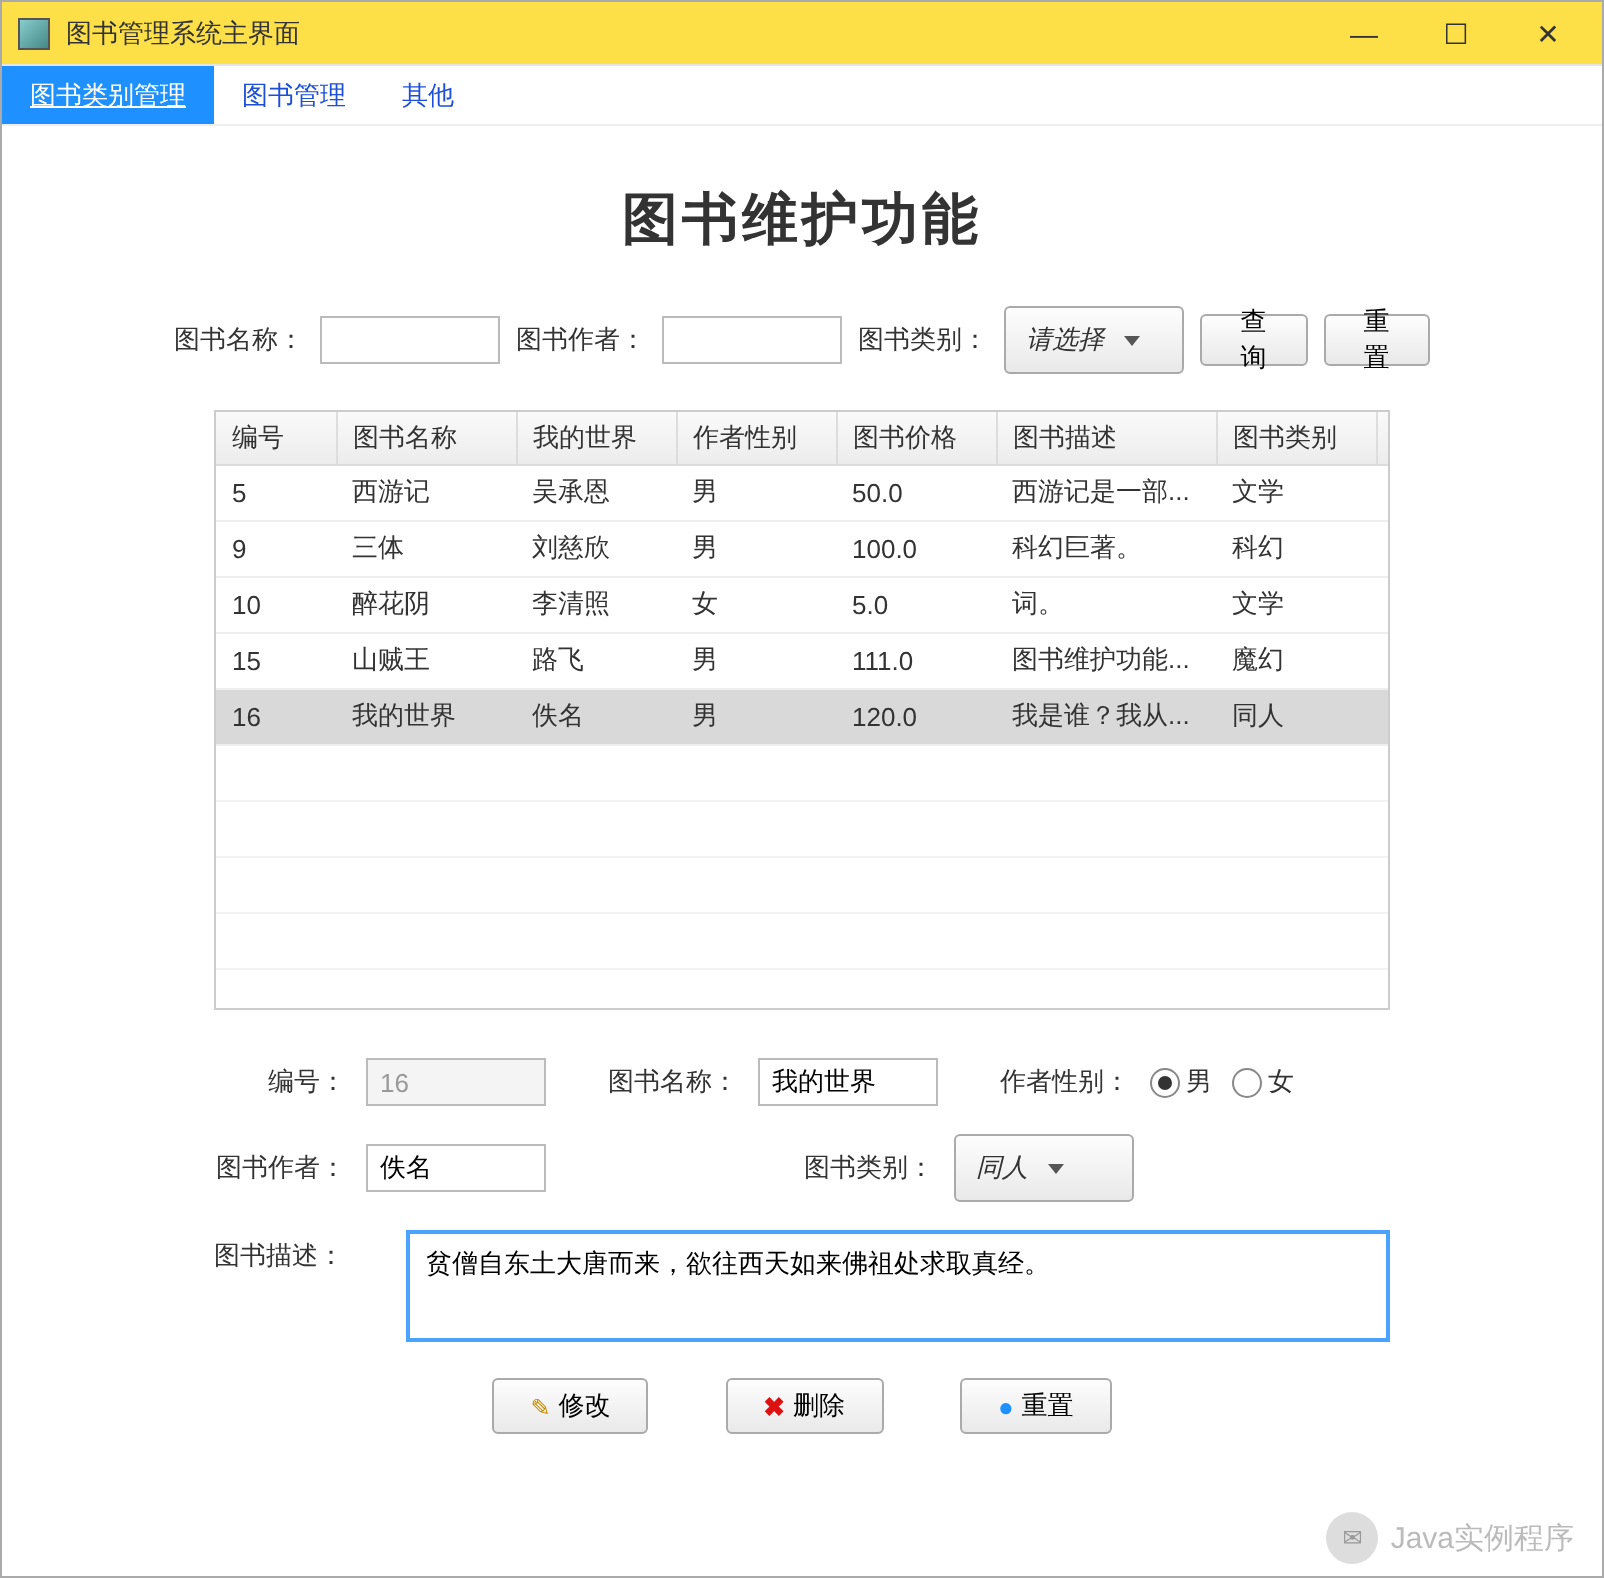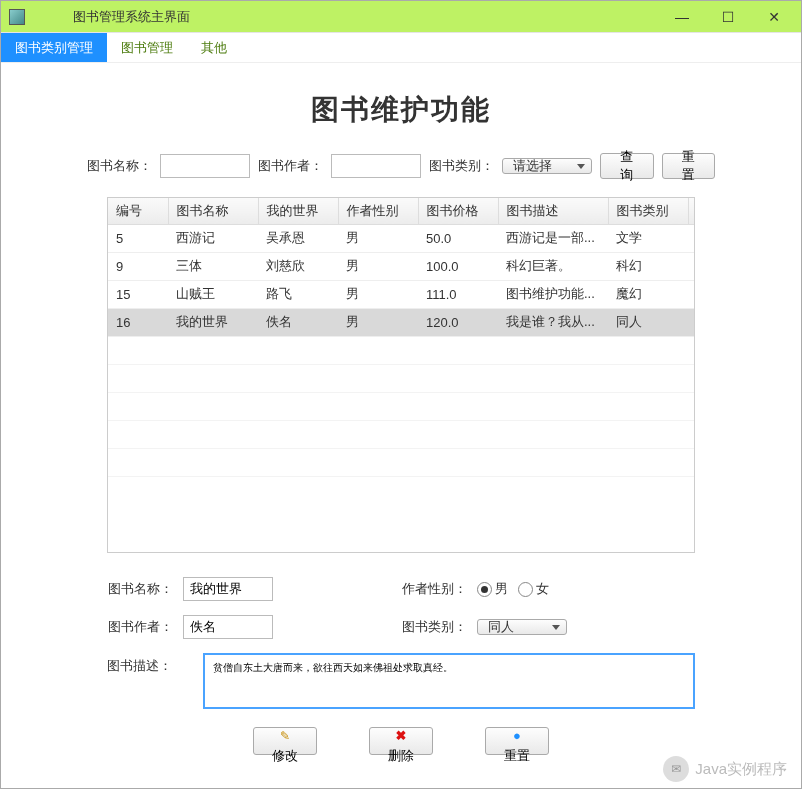--- a/index.html
+++ b/index.html
@@ -17,23 +17,22 @@
     display: flex;
     flex-direction: column;
     background: #fff;
     position: relative;
   }
   .titlebar {
     height: 32px;
     display: flex;
     align-items: center;
     padding: 0 4px 0 8px;
-    background: #bef264;
+    background: #fde047;
     border-bottom: 1px solid #e5e5e5;
-    gap: 40px;
   }
   .titlebar .app-icon {
     width: 16px; height: 16px;
     border: 1px solid #555;
     margin-right: 8px;
     background: linear-gradient(135deg,#8cc,#488);
   }
   .titlebar .title { flex: 1; font-size: 13px; }
   .titlebar .win-btns { display: flex; }
   .titlebar .win-btn {
@@ -47,26 +46,27 @@
     display: flex;
     align-items: stretch;
     background: #fff;
     border-bottom: 1px solid #eee;
     height: 30px;
   }
   .menubar .menu-item {
     padding: 0 14px;
     display: flex; align-items: center;
     font-size: 13px;
-    color: #4d7c0f;
+    color: #1d4ed8;
     cursor: pointer;
   }
   .menubar .menu-item.active {
     background: #1e90ff;
     color: #fff;
+    text-decoration: underline;
   }
 
   .content {
     flex: 1;
     padding: 10px 16px 10px 16px;
     overflow: hidden;
     position: relative;
   }
 
   h1.page-title {
@@ -95,42 +95,42 @@
     height: 26px;
     padding: 0 14px;
     border: 1px solid #aaa;
     background: linear-gradient(#fdfdfd,#e9e9e9);
     border-radius: 3px;
     font-size: 13px;
     cursor: pointer;
     display: inline-flex; align-items: center; gap: 4px;
   }
   .combo {
-    height: 16px;
+    height: 34px;
     border: 1px solid #aaa;
     background: linear-gradient(#fdfdfd,#e9e9e9);
     border-radius: 3px;
     display: inline-flex; align-items: center;
     padding: 0 6px 0 10px;
     min-width: 90px;
     cursor: pointer;
     gap: 10px;
-    justify-content: space-between;
+    font-style: italic;
   }
   .combo .caret {
     width: 0; height: 0;
     border-left: 4px solid transparent;
     border-right: 4px solid transparent;
     border-top: 5px solid #555;
   }
 
   .table-wrap {
     margin: 0 90px;
     border: 1px solid #ccc;
-    height: 356px;
+    height: 300px;
     overflow: hidden;
     position: relative;
   }
   table.data {
     width: 100%;
     border-collapse: collapse;
     table-layout: fixed;
   }
   table.data th {
     background: linear-gradient(#fafafa,#ececec);
@@ -184,28 +184,28 @@
   }
   .radio.checked .dot::after {
     content:"";width:7px;height:7px;border-radius:50%;background:#333;
   }
 
   .desc-row { display:flex; align-items:flex-start; gap:10px; margin-bottom:18px; }
   .desc-row label { width:86px; text-align:left; padding-top:4px; }
   textarea.desc {
     flex:1; height:56px; resize:none;
     border: 2px solid #4aa3ff;
-    padding: 6px 8px; font-size:10px; font-family: inherit;
+    padding: 6px 8px; font-size:13px; font-family: inherit;
   }
 
   .action-row {
     display:flex; justify-content: space-around;
     margin: 0 120px;
   }
-  .action-row .btn { padding: 0 18px; height:28px;flex-direction:column; }
+  .action-row .btn { padding: 0 18px; height:28px; }
   .icon-edit::before { content:"✎"; color:#c48a00; font-size:12px; }
   .icon-del::before { content:"✖"; color:#d11; font-weight:bold; }
   .icon-reset::before { content:"●"; color:#1e90ff; }
 
   .watermark {
     position:absolute; right:14px; bottom:6px;
     display:flex; align-items:center; gap:6px;
     color:#bbb; font-size:15px;
     pointer-events:none;
   }
@@ -296,20 +296,30 @@
               <td>9</td>
               <td>三体</td>
               <td>刘慈欣</td>
               <td>男</td>
               <td>100.0</td>
               <td>科幻巨著。</td>
               <td>科幻</td>
               <td></td>
             </tr>
             <tr>
+              <td>10</td>
+              <td>醉花阴</td>
+              <td>李清照</td>
+              <td>女</td>
+              <td>5.0</td>
+              <td>词。</td>
+              <td>文学</td>
+              <td></td>
+            </tr>
+            <tr>
               <td>15</td>
               <td>山贼王</td>
               <td>路飞</td>
               <td>男</td>
               <td>111.0</td>
               <td>图书维护功能...</td>
               <td>魔幻</td>
               <td></td>
             </tr>
             <tr class="selected">
@@ -371,20 +381,24 @@
               <td>&nbsp;</td>
               <td>&nbsp;</td>
               <td>&nbsp;</td>
             </tr>
           </tbody>
       </table>
     </div>
 
     <div class="form-area">
       <div class="form-row">
+        <div class="cell">
+          <label>编号：</label>
+          <input class="text-input disabled-input" disabled="" value="16" style="">
+        </div>
         <div class="cell">
           <label>图书名称：</label>
           <input class="text-input" value="我的世界" style="">
         </div>
         <div class="cell">
           <label>作者性别：</label>
           <span class="radio checked">
             <span class="dot"></span>
             <span>男</span>
           </span>

